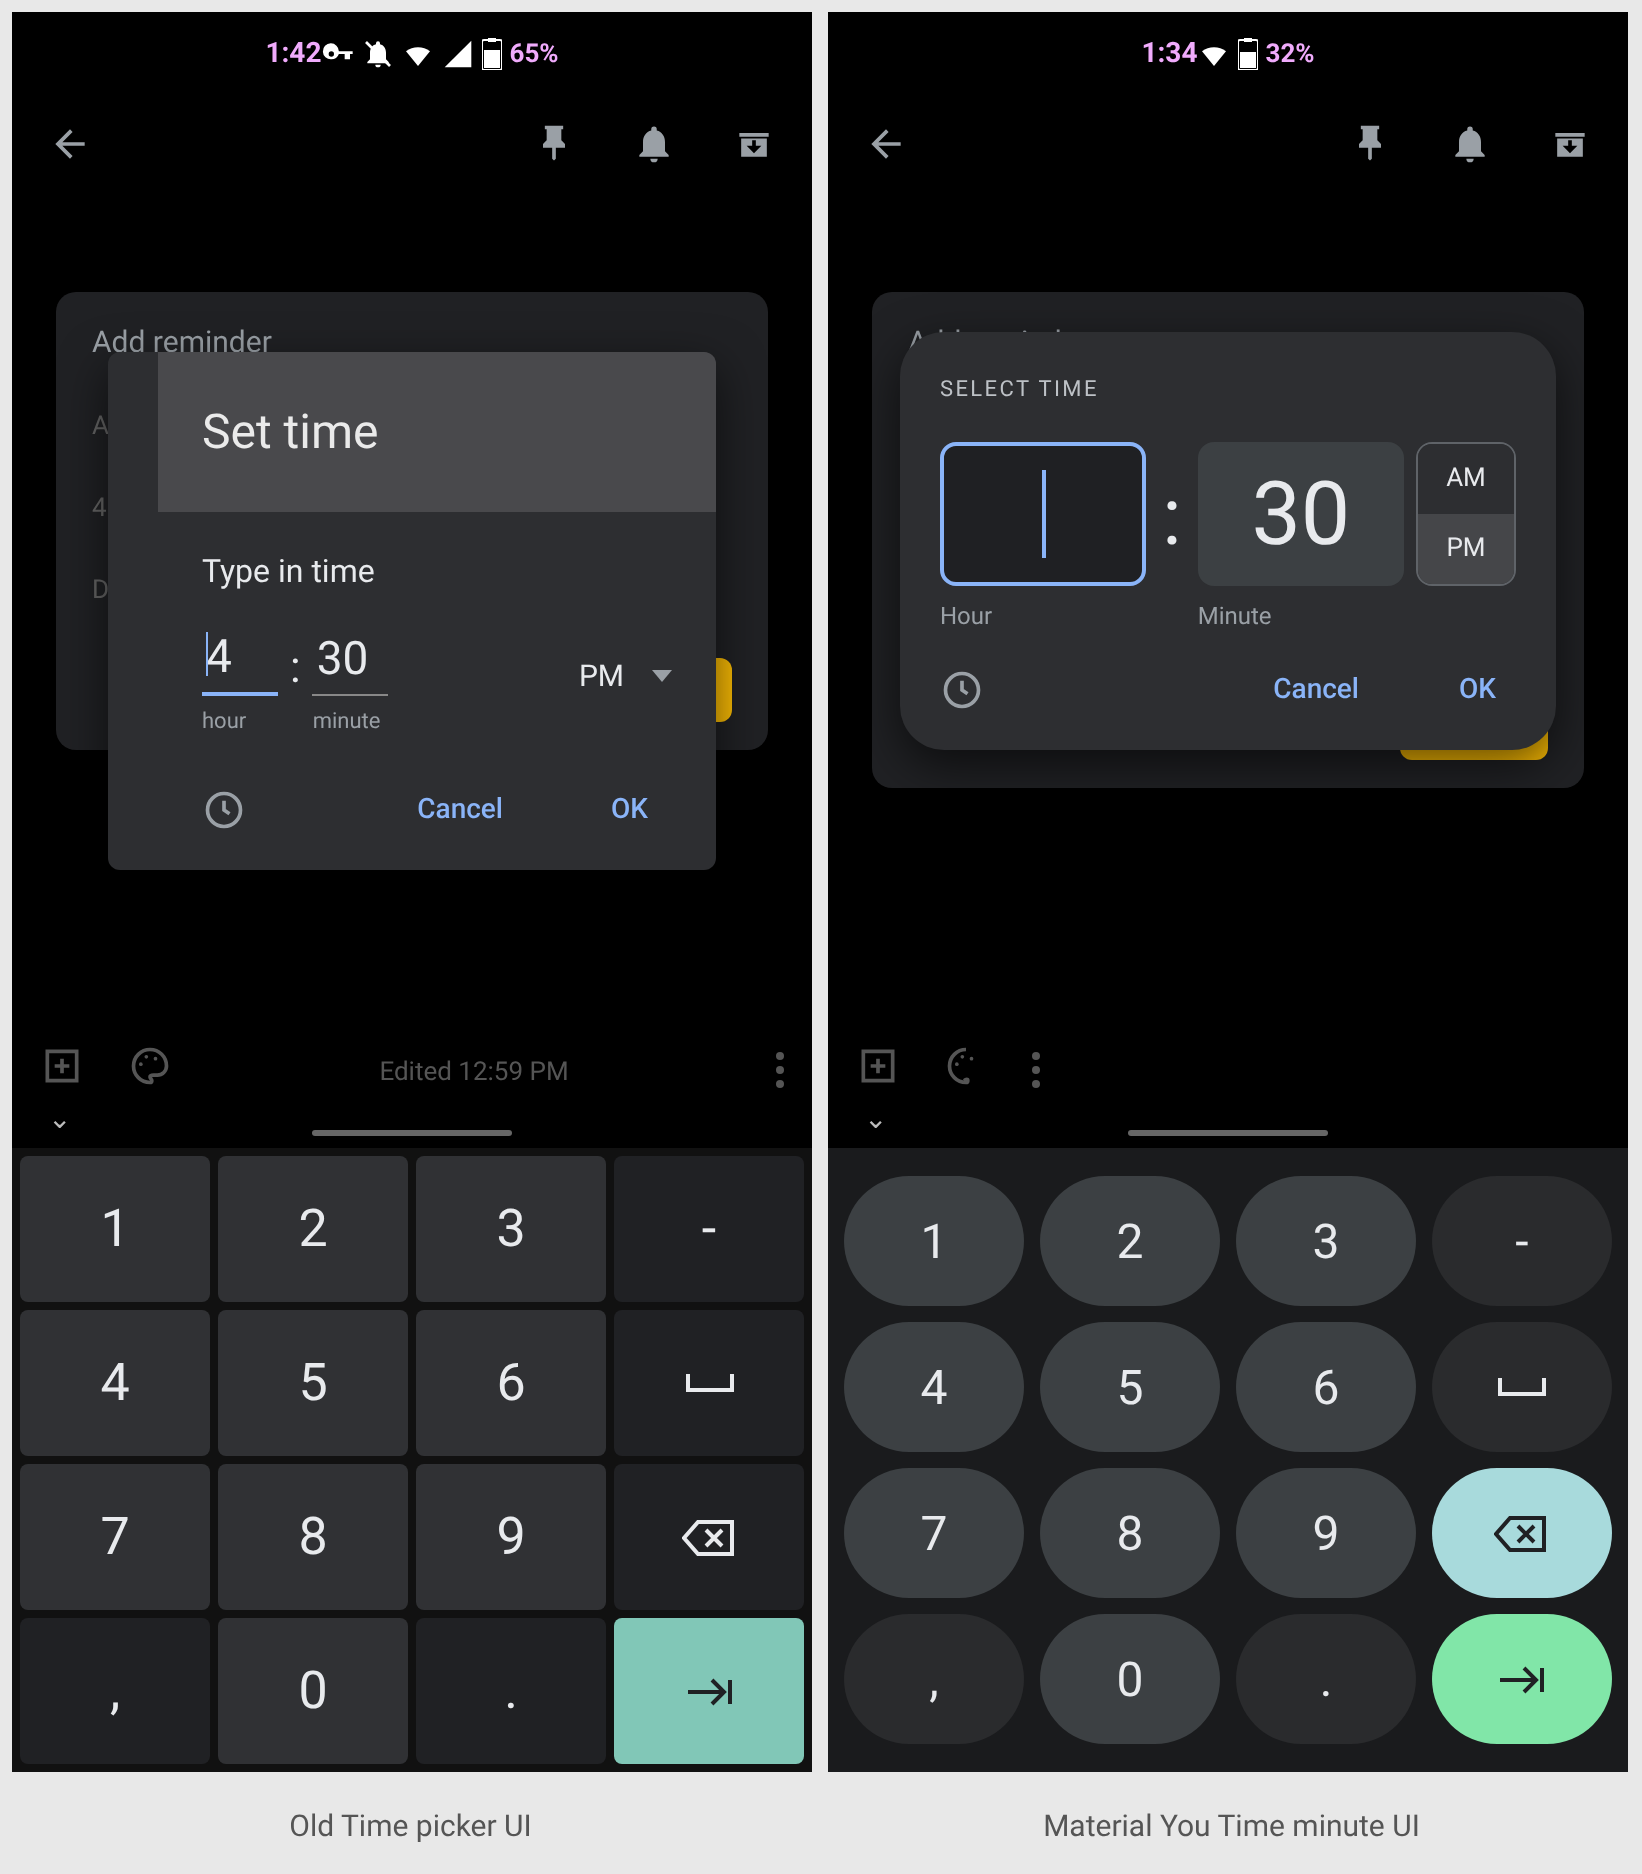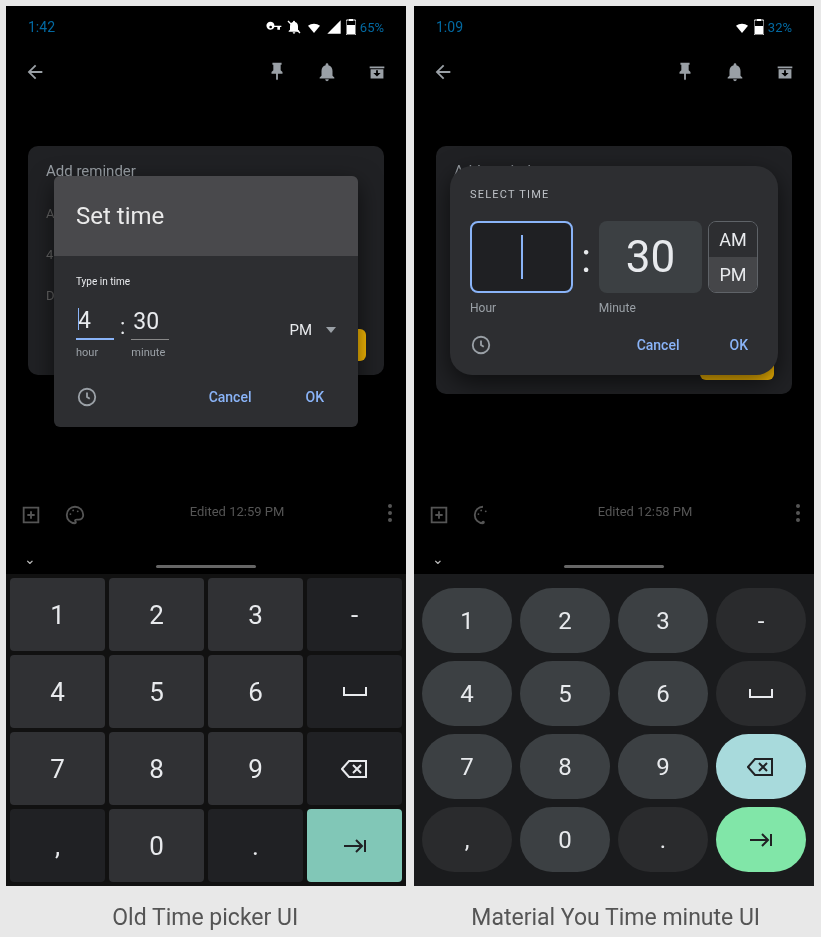--- a/index.html
+++ b/index.html
@@ -1,43 +1,43 @@
 <!DOCTYPE html>
 <html><head>
 <meta charset="utf-8">
 <style>
   * { box-sizing: border-box; margin: 0; padding: 0; font-family: Roboto, 'Segoe UI', Arial, sans-serif; }
   body { background: #e8e8e8; width: 821px; height: 937px; overflow: hidden; }
   .container { display: flex; gap: 8px; padding: 6px; }
   .phone { width: 400px; height: 880px; background: #000; border-radius: 0; position: relative; overflow: hidden; }
 
   
-  .status-bar { height: 42px; display: flex; justify-content: space-between; align-items: center; padding: 0 22px; color: #0369a1; font-size: 14px; font-weight: 400; }
+  .status-bar { height: 42px; display: flex; justify-content: center; align-items: center; padding: 0 22px; color: #f0abfc; font-size: 14px; font-weight: 700; }
   .status-right { display: flex; align-items: center; gap: 4px; font-size: 13px; }
   .status-right svg { fill: #fff; }
 
   
   .topbar { height: 48px; display: flex; align-items: center; justify-content: space-between; padding: 0 18px; color: #9aa0a6; }
   .topbar-left { display: flex; align-items: center; }
   .topbar-right { display: flex; align-items: center; gap: 28px; }
   .topbar svg { fill: #9aa0a6; width: 22px; height: 22px; }
 
   
   .under-modal { position: absolute; left: 22px; right: 22px; top: 140px; background: #202124; border-radius: 10px; padding: 16px 18px 14px; color: #9aa0a6; }
   .under-title { font-size: 15px; margin-bottom: 8px; }
   .under-row { font-size: 13px; color: #666; margin: 26px 0; }
   .under-actions { display: flex; justify-content: flex-end; gap: 10px; align-items: center; }
   .under-cancel { color: #9aa0a6; font-size: 14px; padding: 8px 14px; }
   .under-save { background: #fbbc04; color: #202124; font-size: 14px; padding: 8px 22px; border-radius: 6px; font-weight: 500; }
 
   
-  .old-dialog { position: absolute; left: 48px; right: 48px; top: 170px; background: #2d2e31; border-radius: 6px; overflow: hidden; box-shadow: 0 8px 24px rgba(0,0,0,.6); z-index: 10; }
+  .old-dialog { position: absolute; left: 48px; right: 48px; top: 170px; background: #2d2e31; border-radius: 6px; overflow: hidden; box-shadow: 0 8px 24px rgba(0,0,0,.6); z-index: 10; padding-left: 25px; }
   .old-header { background: #49494c; padding: 26px 22px; color: #eaeaea; font-size: 24px; }
   .old-body { padding: 20px 22px 14px; color: #e8eaed; }
-  .old-subtitle { font-size: 10px; color: #e8eaed; margin-bottom: 18px; }
+  .old-subtitle { font-size: 16px; color: #e8eaed; margin-bottom: 18px; }
   .old-inputs { display: flex; align-items: flex-end; gap: 8px; margin-bottom: 22px; }
   .old-field { display: flex; flex-direction: column; }
   .old-val { font-size: 23px; color: #e8eaed; border-bottom: 1px solid #888; padding: 2px 2px 4px; min-width: 38px; position: relative; }
   .old-val.active { border-bottom: 2px solid #8ab4f8; }
   .caret-line { position: absolute; left: 2px; top: 3px; height: 22px; width: 1px; background: #8ab4f8; }
   .old-label { font-size: 11px; color: #9aa0a6; margin-top: 6px; }
   .old-colon { font-size: 22px; color: #e8eaed; padding-bottom: 20px; margin: 0 -2px; }
   .old-ampm { margin-left: auto; display: flex; align-items: center; gap: 14px; font-size: 15px; color: #e8eaed; padding-bottom: 20px; }
   .tri-down { width: 0; height: 0; border-left: 5px solid transparent; border-right: 5px solid transparent; border-top: 6px solid #9aa0a6; }
   .old-actions { display: flex; align-items: center; }
@@ -50,29 +50,29 @@
   .new-subtitle { font-size: 11px; letter-spacing: 1.2px; color: #bdc1c6; margin-bottom: 20px; }
   .new-inputs { display: flex; align-items: stretch; gap: 6px; margin-bottom: 10px; }
   .new-field { flex: 1; }
   .new-box { height: 72px; border-radius: 8px; display: flex; align-items: center; justify-content: center; font-size: 44px; color: #e8eaed; position: relative; }
   .new-box.hour { background: #1f2023; border: 2px solid #8ab4f8; }
   .new-box.min { background: #3c4043; }
   .new-caret { width: 2px; height: 44px; background: #8ab4f8; }
   .new-label { font-size: 12px; color: #9aa0a6; margin-top: 8px; }
   .new-colon { font-size: 40px; color: #e8eaed; display: flex; align-items: center; padding: 0 2px 20px; }
   .new-ampm { width: 50px; display: flex; flex-direction: column; border-radius: 8px; overflow: hidden; border: 1px solid #5f6368; }
-  .new-ampm div { flex: 1; display: flex; align-items: center; justify-content: center; font-size: 18px; color: #e8eaed; }
+  .new-ampm div { flex: 1; display: flex; align-items: center; justify-content: center; font-size: 13px; color: #e8eaed; }
   .new-ampm .am  { background: #2d2e31; }
   .new-ampm .pm  { background: #454649; }
   .new-actions { display: flex; align-items: center; margin-top: 14px; }
   .new-cancel { margin-left: auto; color: #8ab4f8; font-size: 14px; font-weight: 500; padding: 8px 10px; }
   .new-ok { color: #8ab4f8; font-size: 14px; font-weight: 500; padding: 8px 10px; margin-left: 30px; }
 
   
-  .bottombar { position: absolute; left: 0; right: 0; bottom: 342px; height: 40px; display: flex; align-items: flex-start; padding: 0 14px; color: #555; gap: 22px; }
+  .bottombar { position: absolute; left: 0; right: 0; bottom: 342px; height: 40px; display: flex; align-items: flex-end; padding: 0 14px; color: #555; gap: 22px; }
   .bottombar svg { fill: #555; width: 22px; height: 22px; }
   .edited { flex: 1; text-align: center; font-size: 13px; color: #555; }
   .dots { display: flex; flex-direction: column; gap: 3px; align-items: center; }
   .dots span { width: 4px; height: 4px; border-radius: 50%; background: #555; }
 
   
   .kbd { position: absolute; left: 0; right: 0; bottom: 0; padding: 4px; display: grid; grid-template-columns: repeat(4, 1fr); gap: 4px; }
   .old-kbd { background: #111; height: 312px; grid-template-rows: repeat(4, 1fr); }
   .old-kbd .key { background: #303134; color: #e8eaed; font-size: 26px; display: flex; align-items: center; justify-content: center; border-radius: 4px; }
   .old-kbd .key.dark { background: #202124; }
@@ -82,21 +82,21 @@
   .new-kbd .key { background: #3c4043; color: #e8eaed; font-size: 24px; display: flex; align-items: center; justify-content: center; border-radius: 50px; }
   .new-kbd .key.dark { background: #2a2b2d; }
   .new-kbd .key.bksp { background: #a8dadc; color: #202124; }
   .new-kbd .key.go { background: #81e6a8; color: #202124; }
 
   .navbar { position: absolute; left: 0; right: 0; bottom: 312px; height: 30px; display: flex; align-items: center; padding: 0 18px; }
   .navbar .chev { color: #bbb; font-size: 14px; }
   .homebar { position: absolute; bottom: 318px; left: 50%; transform: translateX(-50%); width: 100px; height: 3px; background: #666; border-radius: 2px; }
 
   
-  .captions { display: flex; justify-content: space-around; padding-top: 12px; color: #555; font-size: 23px; font-family: 'Segoe UI', Arial, sans-serif; }
+  .captions { display: flex; justify-content: space-around; padding-top: 12px; color: #555; font-size: 15px; font-family: 'Segoe UI', Arial, sans-serif; }
   .captions div { width: 400px; text-align: center; }
 </style>
 </head>
 <body>
 
 <div class="container">
 
   <div class="phone">
 
     <div class="status-bar">
@@ -236,21 +236,21 @@
           <svg width="26" height="18" viewBox="0 0 26 18">
             <path d="M2 9h18M14 3l6 6-6 6M23 3v12" fill="none" stroke="#202124" stroke-width="2"></path>
           </svg>
         </div>
     </div>
   </div>
 
   <div class="phone">
 
     <div class="status-bar">
-      <span>1:09</span>
+      <span>1:34</span>
       <span class="status-right">
         <svg width="16" height="16" viewBox="0 0 24 24">
             <path d="M12 21l9-11c-5-4-13-4-18 0l9 11z"></path>
           </svg>
         <svg width="10" height="16" viewBox="0 0 10 16">
             <rect x="0" y="1" width="10" height="15" rx="1" fill="none" stroke="#fff"></rect>
             <rect x="3" y="0" width="4" height="2"></rect>
             <rect x="1" y="7" width="8" height="8"></rect>
           </svg>
         <span>32%</span>
@@ -318,21 +318,20 @@
     <div class="bottombar">
       <svg viewBox="0 0 24 24">
           <path fill="none" stroke="#555" stroke-width="2" d="M4 4h16v16H4z M12 8v8 M8 12h8"></path>
         </svg>
       <svg viewBox="0 0 24 24">
           <path d="M12 3a9 9 0 0 0 0 18c1 0 1-1 1-1 0-1-1-1-2 0-1 1-1 2-1h2a5 5 0 0 0 5-5c0-5-4-9-9-9z" fill="none" stroke="#555" stroke-width="2"></path>
           <circle cx="7" cy="11" r="1" fill="#555"></circle>
           <circle cx="10" cy="7" r="1" fill="#555"></circle>
           <circle cx="15" cy="8" r="1" fill="#555"></circle>
         </svg>
-      <span class="edited">Edited 12:58 PM</span>
       <div class="dots">
           <span></span>
           <span></span>
           <span></span>
         </div>
     </div>
 
     <div class="navbar">
       <span class="chev">⌄</span>
     </div>

